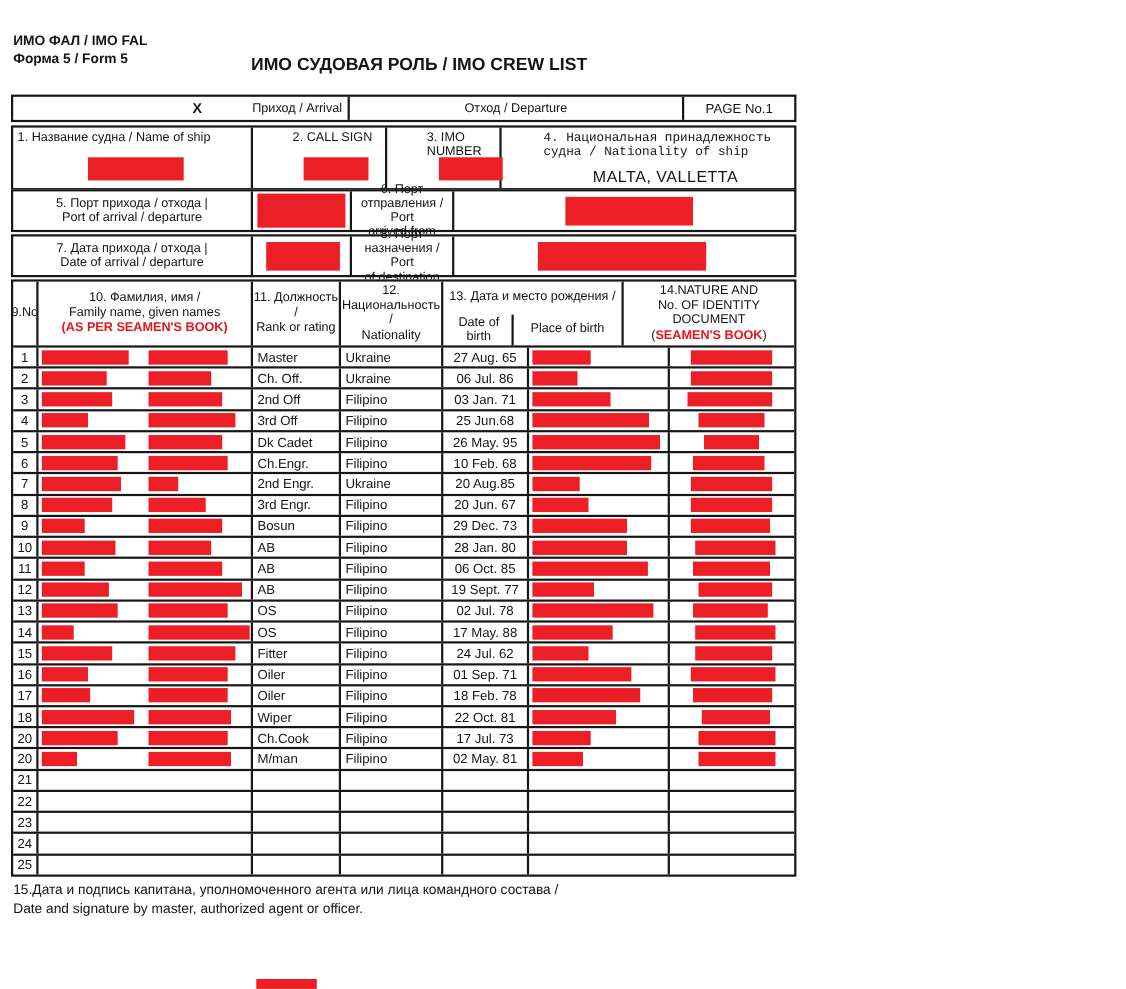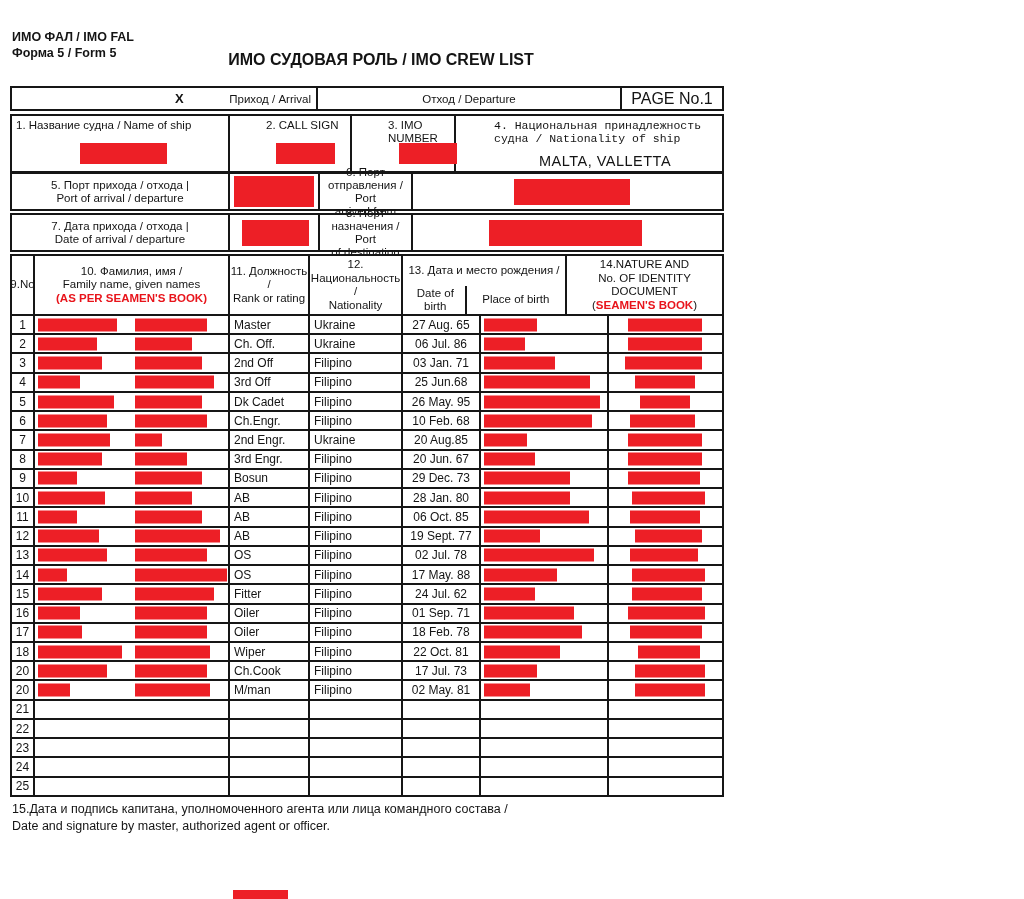--- a/index.html
+++ b/index.html
@@ -14,21 +14,21 @@
   .center{display:flex;align-items:center;justify-content:center;text-align:center;}
   
   .form-id{position:absolute;left:12px;top:29px;font-weight:bold;font-size:12.5px;line-height:16px;}
   .doc-title{position:absolute;left:24px;top:51px;width:714px;text-align:center;font-weight:bold;font-size:16px;}
   
   .secA{top:86px;height:25px;display:flex;font-size:11.5px;}
   .a1{width:306px;display:flex;align-items:center;}
   .a1 .xmark{margin-left:163px;font-weight:bold;font-size:13px;}
   .a1 .arr{margin-left:auto;padding-right:5px;}
   .a2{width:304px;}
-  .a3{flex:1;font-size:16px;}
+  .a3{flex:1;font-size:12px;}
   
   .secB{top:114px;height:59px;display:flex;gap:32px;}
   .b1{width:218px;}
   .b2{width:90px;}
   .b3{width:72px;}
   .b4{flex:1;}
   .fld-lbl{padding:3px 4px 0 4px;}
   .b4 .val{margin-top:8px;text-align:center;font-size:14.5px;letter-spacing:.5px;}
   
   .secC{top:172px;height:39px;display:flex;}

